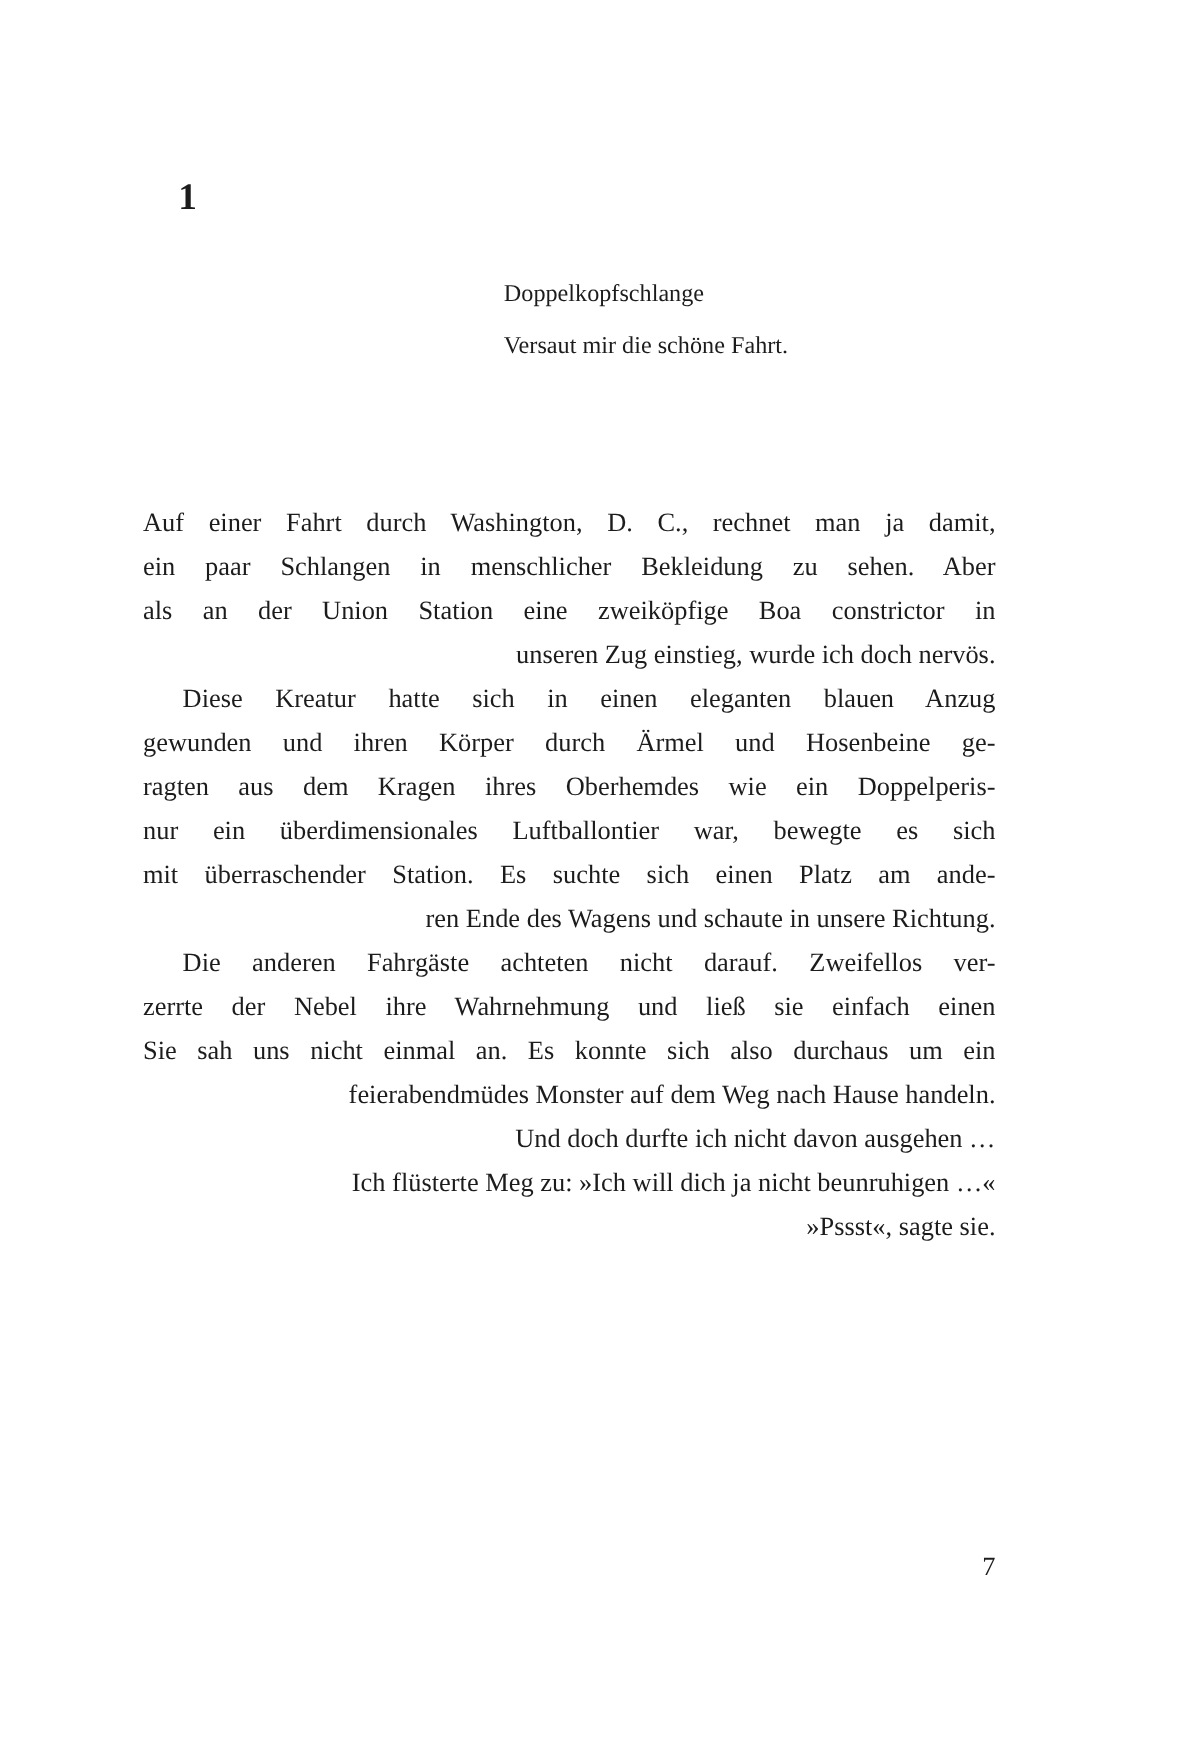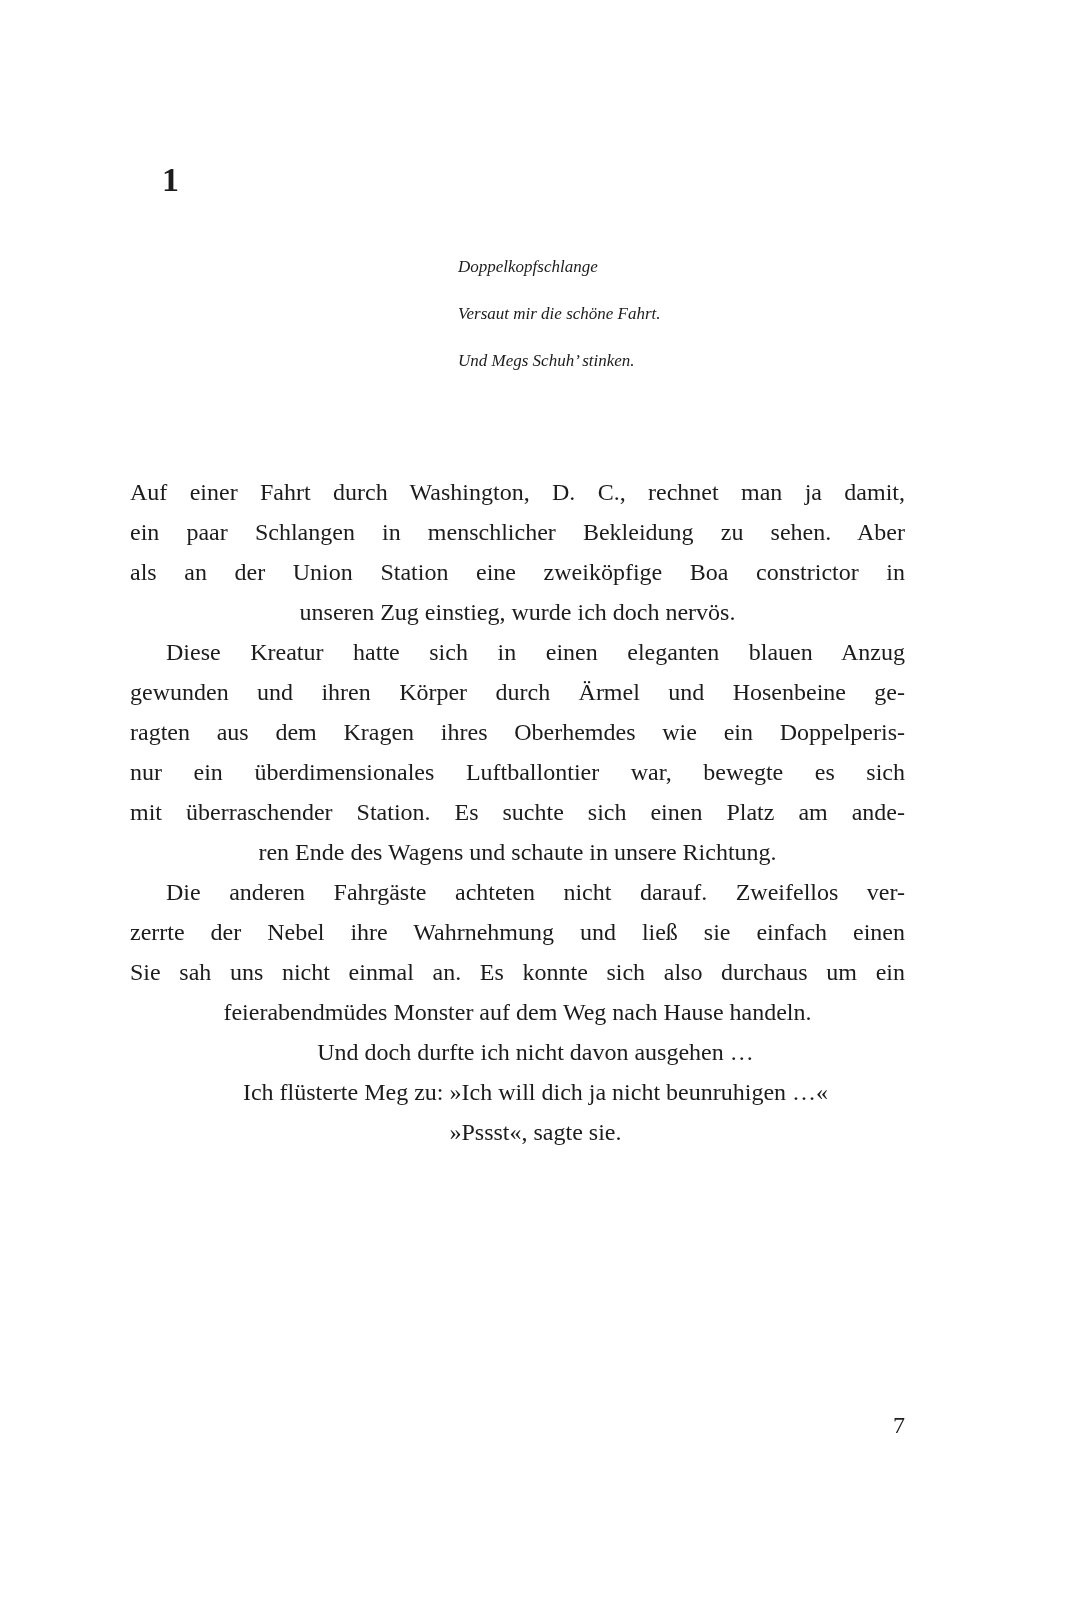--- a/index.html
+++ b/index.html
@@ -20,31 +20,30 @@
   }
   .chapter-number {
     font-size: 34px;
     font-weight: 700;
     line-height: 1.2;
     margin-left: 32px;
   }
   .epigraph {
     margin-top: 42px;
     margin-left: 328px;
-    font-style: italic;
-    font-size: 17px;
+    font-size: 22px;
     line-height: 47px;
   }
   .body-text {
-    margin-top: 88px;
+    margin-top: 119px;
     font-size: 24px;
     line-height: 40px;
   }
   .paragraph .line {
-    text-align: center;
+    text-align: right;
   }
   .paragraph .line.fill {
     text-align: justify;
     text-align-last: justify;
   }
   .paragraph .line.indent {
     text-indent: 36px;
   }
   .page-number {
     position: absolute;
@@ -57,21 +56,20 @@
 </head>
 <body>
 
 <div class="page">
 
   <div class="chapter-number">1</div>
 
   <div class="epigraph">
     <div class="epigraph-line">Doppelkopfschlange</div>
     <div class="epigraph-line">Versaut mir die schöne Fahrt.</div>
-    <div class="epigraph-line">Und Megs Schuh’ stinken.</div>
   </div>
 
   <div class="body-text">
       <div class="paragraph">
         <div class="line fill">Auf einer Fahrt durch Washington, D. C., rechnet man ja damit,</div>
         <div class="line fill">ein paar Schlangen in menschlicher Bekleidung zu sehen. Aber</div>
         <div class="line fill">als an der Union Station eine zweiköpfige Boa constrictor in</div>
         <div class="line">unseren Zug einstieg, wurde ich doch nervös.</div>
       </div>
       <div class="paragraph">

